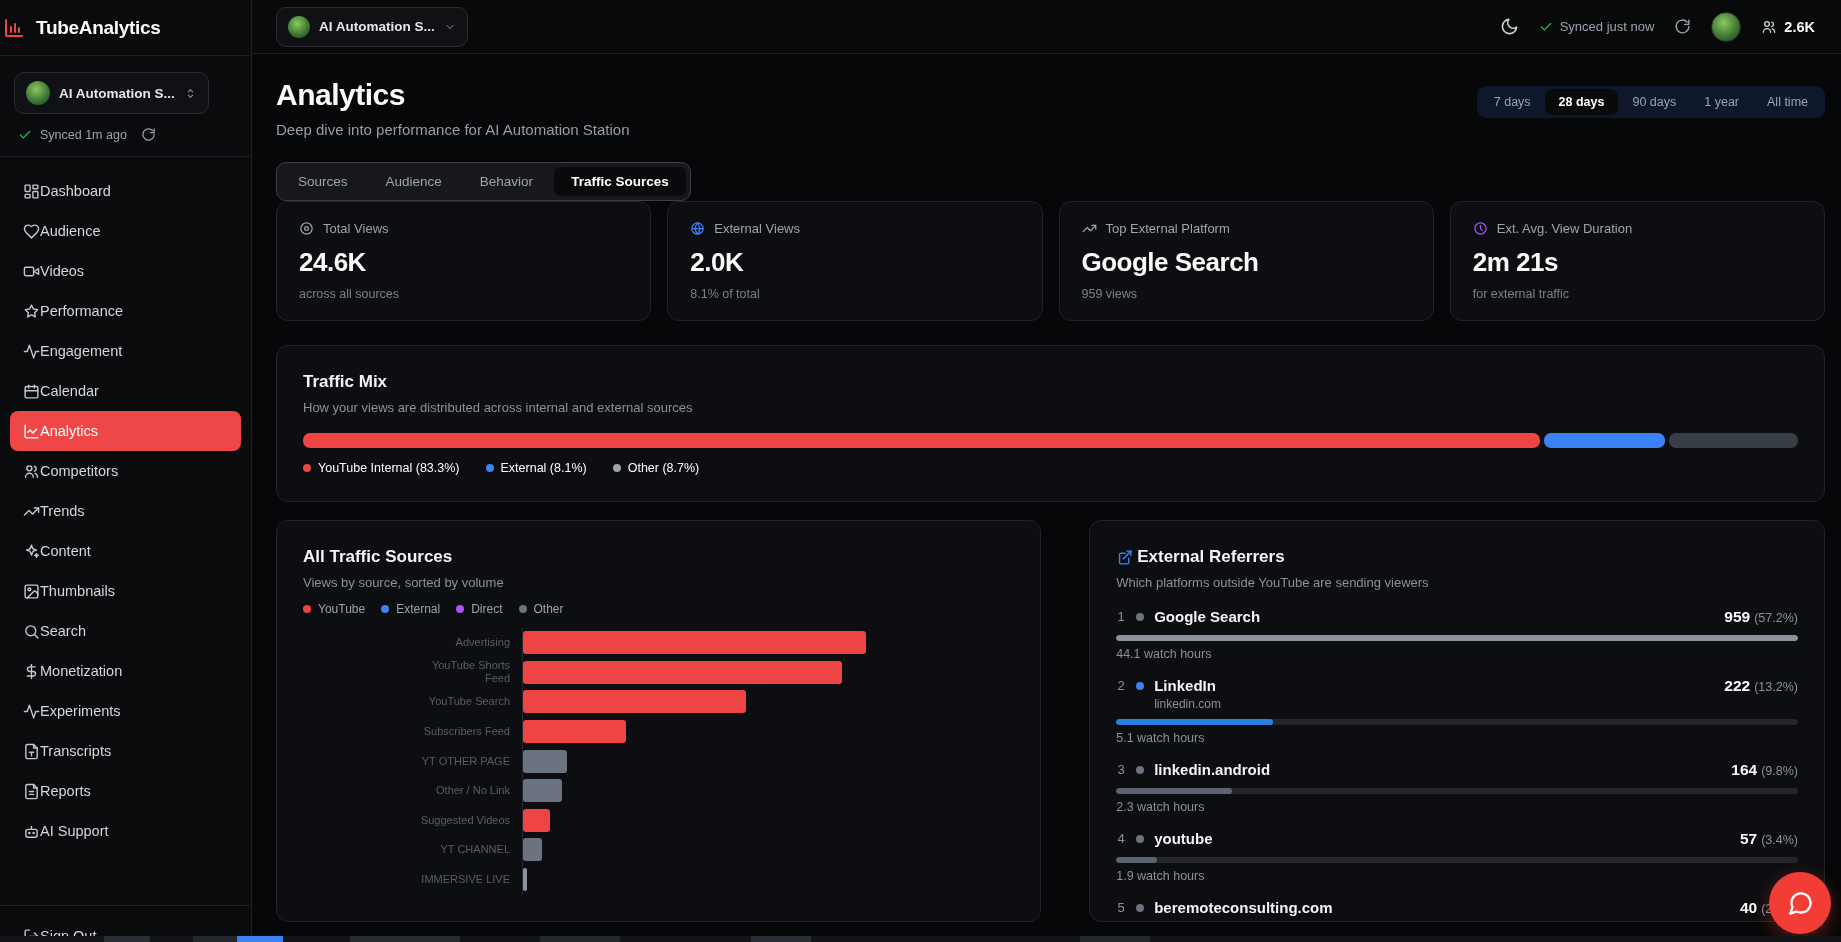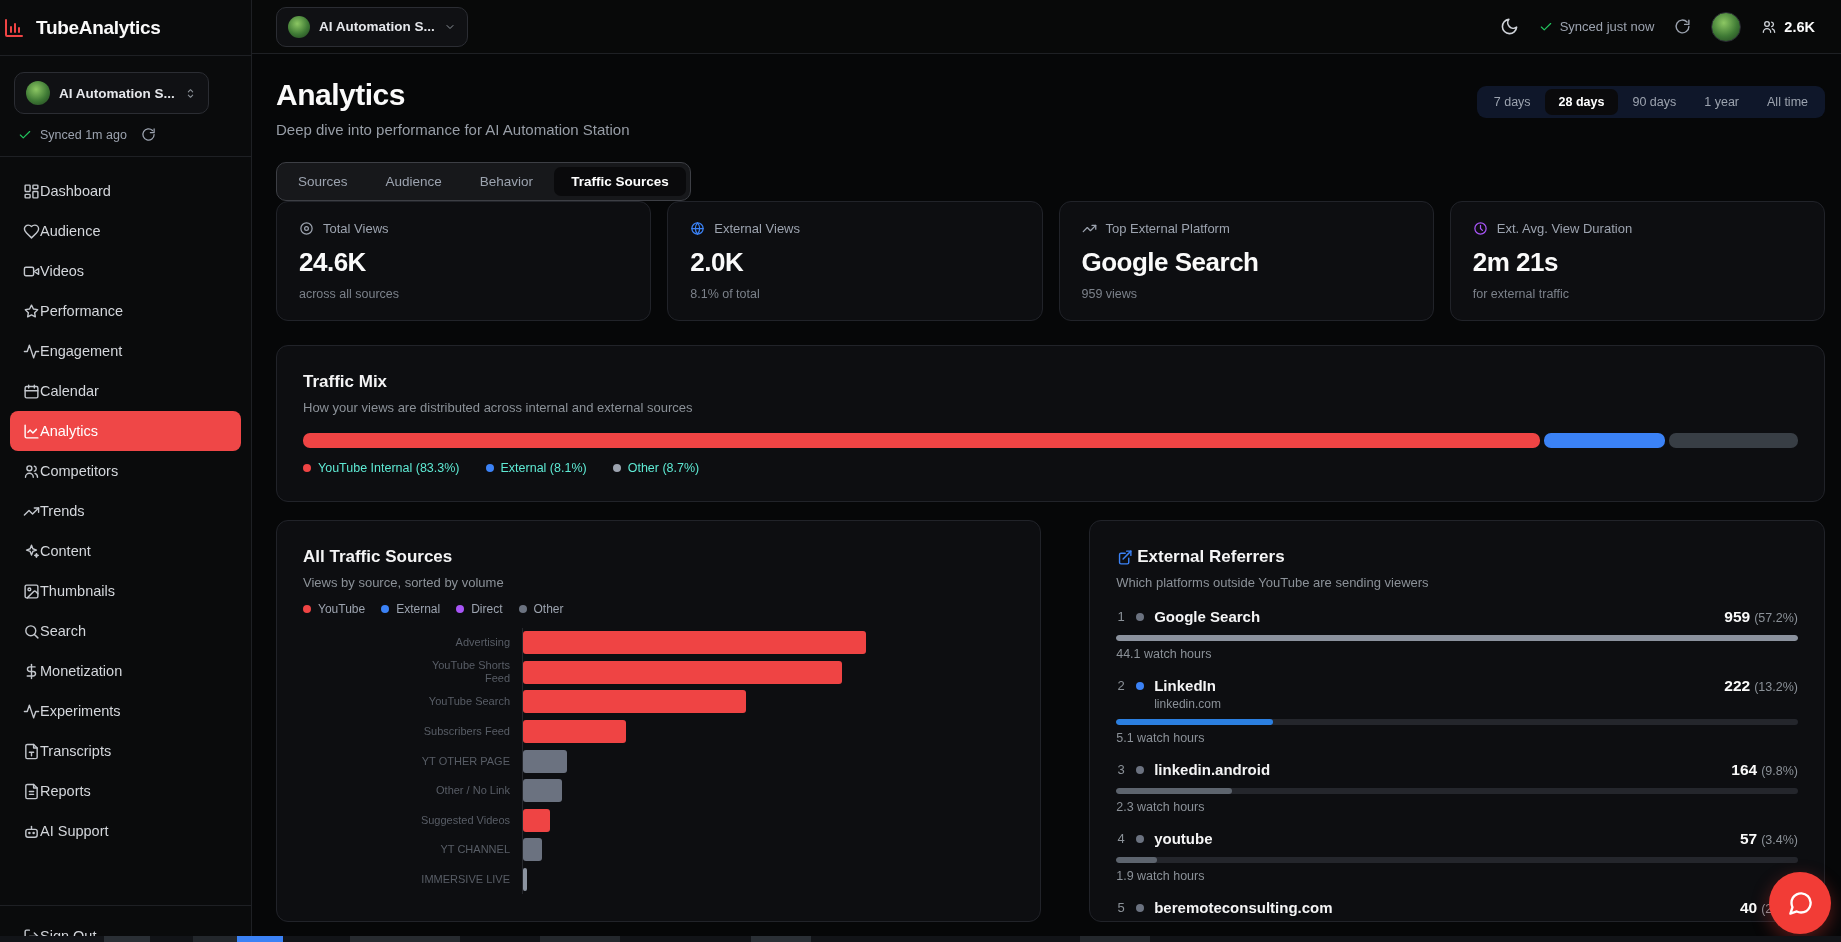--- a/index.html
+++ b/index.html
@@ -45,21 +45,21 @@
   .stats{display:grid;grid-template-columns:repeat(4,1fr);gap:16px;}
   .stat{padding:19px 22px}
   .stat-head{display:flex;align-items:center;gap:9px;font-size:13px;color:#9ca3af}
   .stat-value{margin-top:11px;font-size:26px;font-weight:700;color:#fafafa;letter-spacing:-.5px}
   .stat-sub{margin-top:9px;font-size:12.5px;color:#7b818a}
   .mix{margin-top:24px;padding:26px}
   .sec-title{font-size:17px;font-weight:700;color:#f4f4f5}
   .sec-sub{margin-top:8px;font-size:13px;color:#8b9198}
   .mix-bar{margin-top:18px;display:flex;gap:4px;height:15px}
   .mix-seg{border-radius:7px;height:100%}
-  .mix-legend{margin-top:13px;display:flex;gap:26px;align-items:center;font-size:12.5px;color:#5eead4}
+  .mix-legend{margin-top:13px;display:flex;gap:26px;align-items:center;font-size:12.5px;color:#ffffff}
   .leg-item{display:flex;align-items:center;gap:7px}
   .dot{width:8px;height:8px;border-radius:50%;flex:none}
   .cols{display:grid;grid-template-columns:1.04fr 1fr;gap:48px;margin-top:18px;height:402px}
   .cols .card{overflow:hidden;padding:26px}
   .ts-legend{margin-top:12px;display:flex;gap:16px;align-items:center;font-size:12px;color:#9ca3af}
   .ts-chart{margin-top:12px}
   .ts-row{display:flex;align-items:center;height:29.6px}
   .ts-labelcol{width:219px;flex:none;display:flex;justify-content:flex-end;padding-right:12px}
   .ts-labelcol span{max-width:90px;text-align:right;font-size:11px;line-height:1.2;color:#585d66}
   .ts-plot{flex:1;height:100%;border-left:1px solid #26282d;display:flex;align-items:center}

